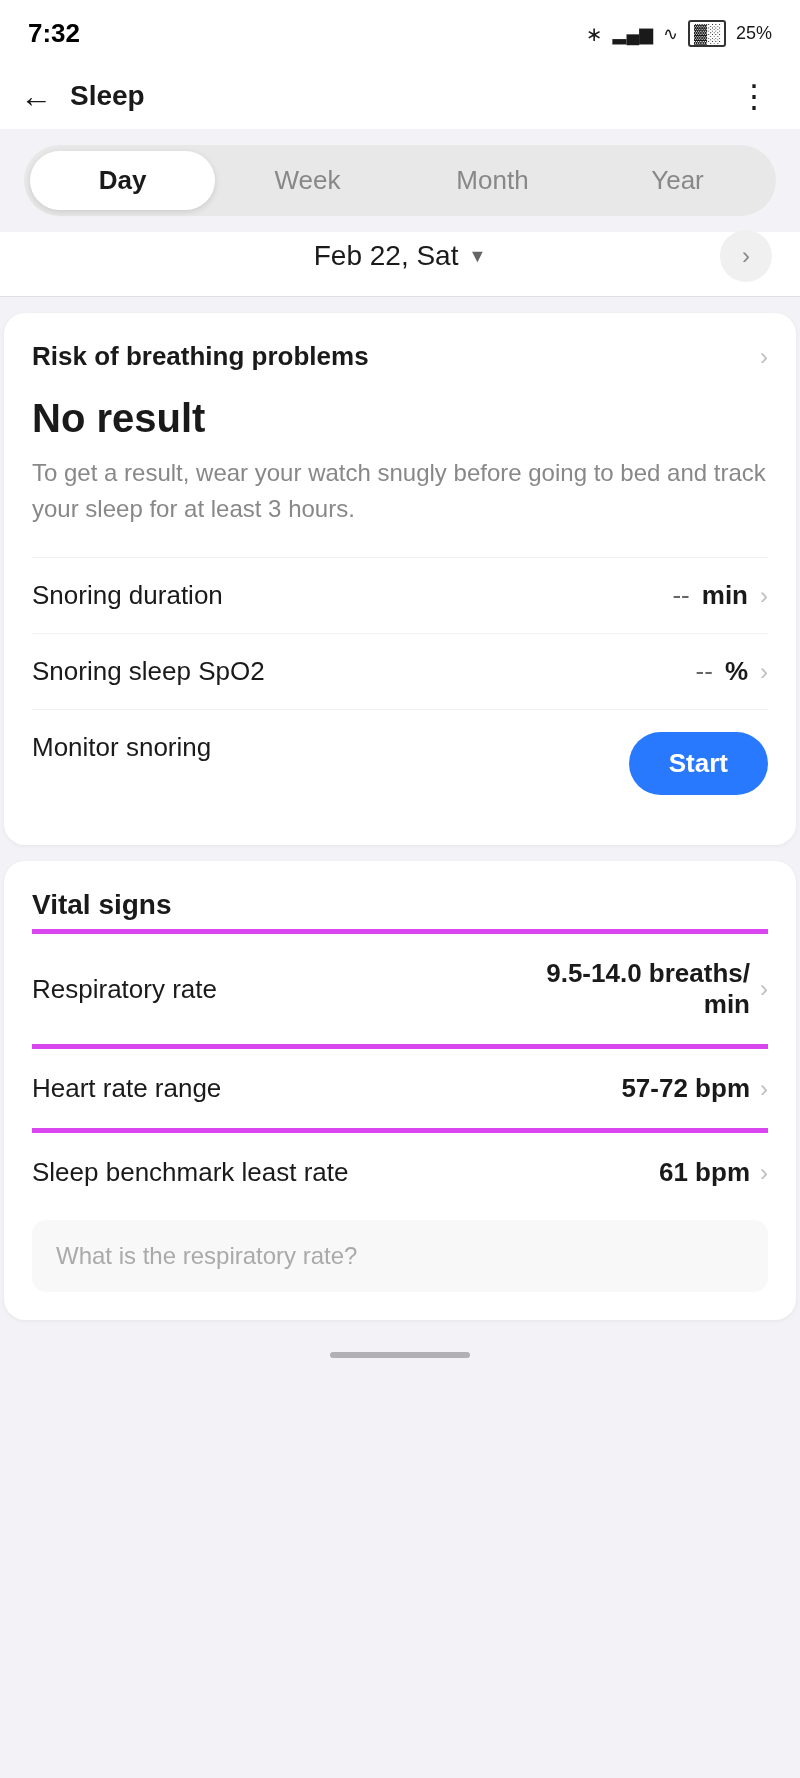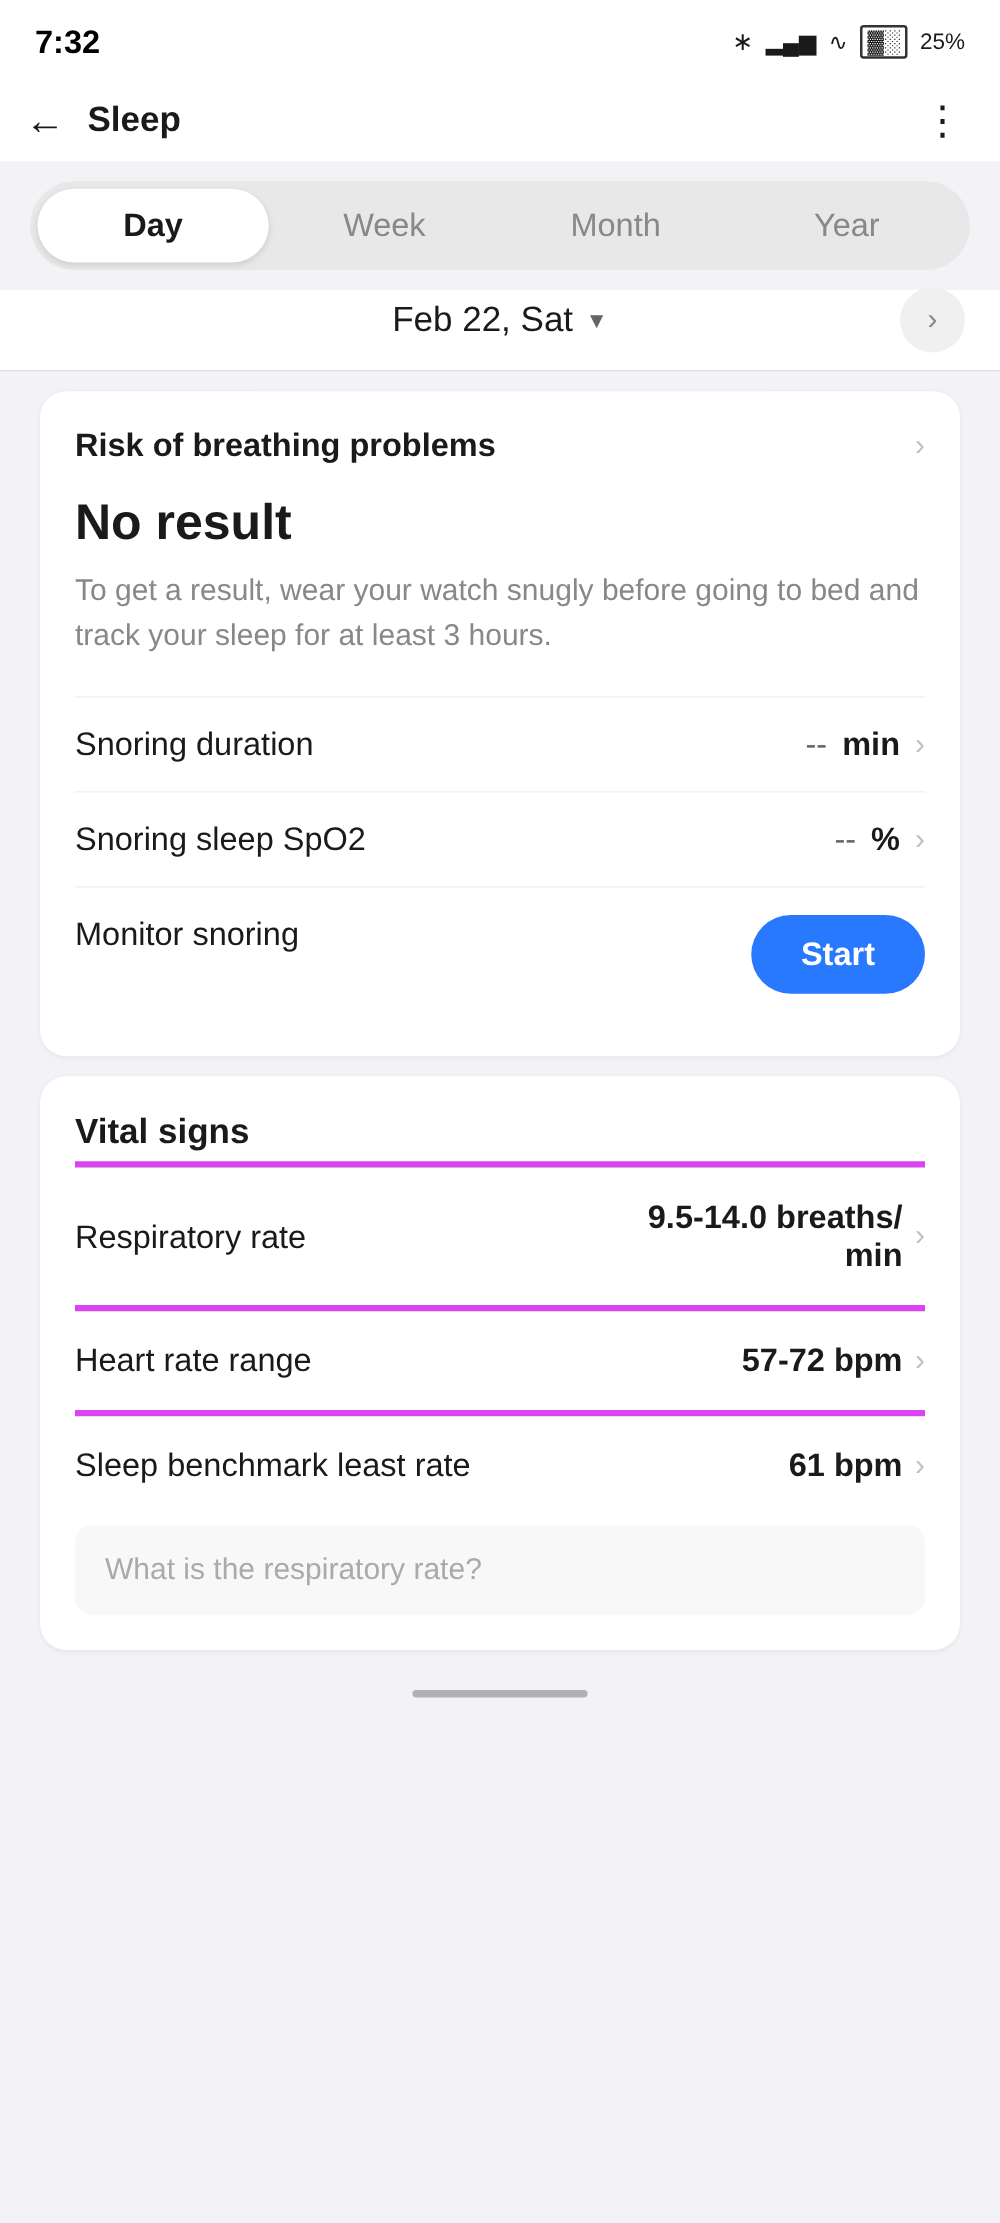--- a/index.html
+++ b/index.html
@@ -116,21 +116,21 @@
     .divider {
       height: 1px;
       background: #e0e0e0;
       margin: 0;
     }
 
     
     .card {
       background: #fff;
       border-radius: 21px;
-      margin: 16px 32px;
+      margin: 16px 4px;
       padding: 28px 28px;
       box-shadow: 0 1px 4px rgba(0,0,0,0.06);
     }
 
     
     .card-row-header {
       display: flex;
       justify-content: space-between;
       align-items: center;
       margin-bottom: 24px;

